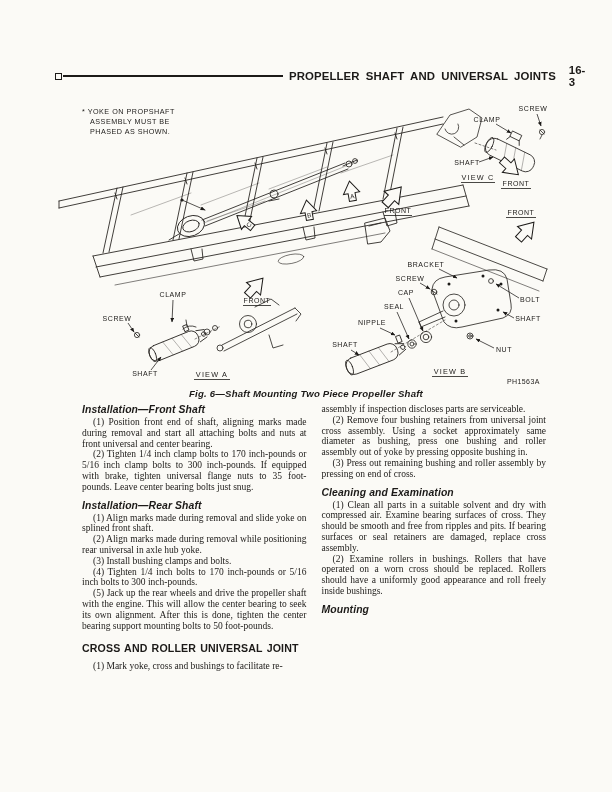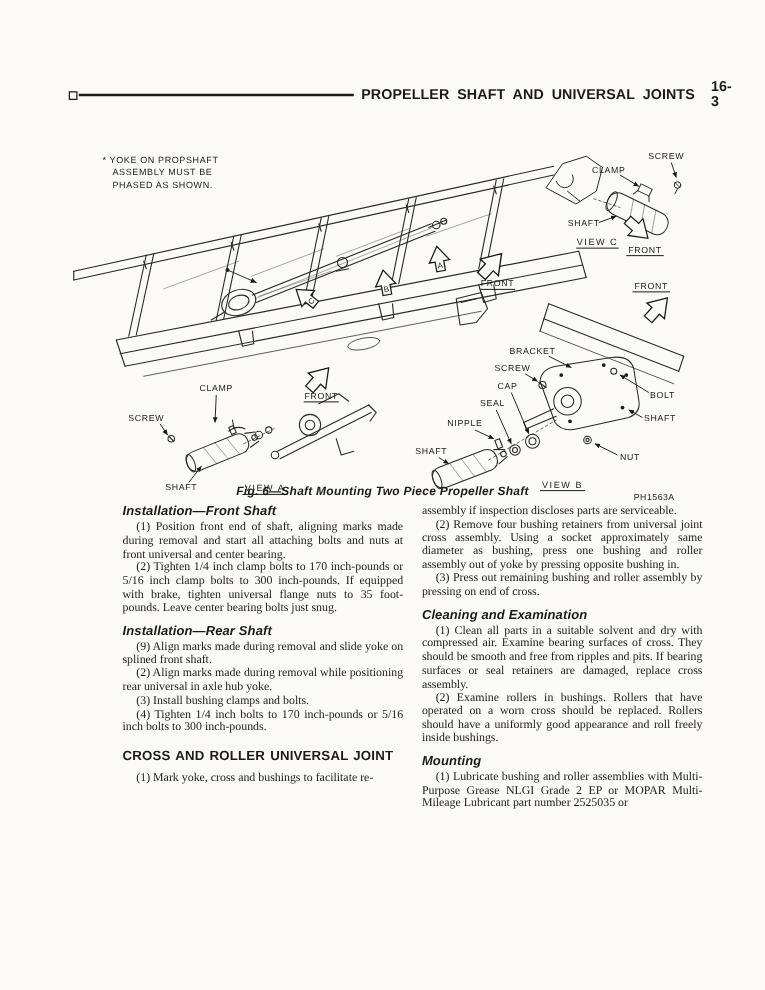--- a/index.html
+++ b/index.html
@@ -10,25 +10,25 @@
   }
   
   .hdr{position:absolute;left:55px;top:69px;width:502px;height:14px;
        display:flex;align-items:center;}
   .hdr-square{width:5px;height:5px;border:1.2px solid #1c1a18;flex:none;}
   .hdr-rule{flex:none;width:220px;height:1.6px;background:#1c1a18;margin-left:1px;}
   .hdr-title{margin:0 0 0 6px;font:bold 11.4px "Liberation Sans",sans-serif;
        letter-spacing:.1px;word-spacing:3px;white-space:nowrap;}
   .hdr-pageno{margin-left:13px;font:bold 11.4px "Liberation Sans",sans-serif;}
   
-  .fig{position:absolute;left:55px;top:109px;width:502px;height:292px;}
+  .fig{position:absolute;left:55px;top:93px;width:502px;height:292px;}
   .caption{position:absolute;left:55px;top:388px;width:502px;text-align:center;
        font:italic bold 9.6px "Liberation Sans",sans-serif;letter-spacing:.2px;}
   
-  .columns{position:absolute;left:98px;top:404px;width:464px;display:flex;gap:15px;
+  .columns{position:absolute;left:82px;top:404px;width:464px;display:flex;gap:15px;
        font-size:9.5px;line-height:10.8px;text-align:justify;}
   .col{width:224.5px;flex:none;}
   .col p{margin:0;text-indent:11px;}
   .col p.noind{text-indent:0;}
   .subhead{font:italic bold 10.4px "Liberation Sans",sans-serif;margin:7px 0 2px;
        letter-spacing:.1px;}
   .subhead.first{margin-top:0;}
   .capshead{font:bold 10.6px "Liberation Sans",sans-serif;letter-spacing:.15px;
        word-spacing:1px;margin:11px 0 7px;}
   
@@ -322,32 +322,32 @@
   </div>
 
   <div class="caption">Fig. 6—Shaft Mounting Two Piece Propeller Shaft</div>
 
   <div class="columns">
     <div class="col">
       <h3 class="subhead first">Installation—Front Shaft</h3>
       <p>(1) Position front end of shaft, aligning marks made during removal and start all attaching bolts and nuts at front universal and center bearing.</p>
       <p>(2) Tighten 1/4 inch clamp bolts to 170 inch-pounds or 5/16 inch clamp bolts to 300 inch-pounds. If equipped with brake, tighten universal flange nuts to 35 foot-pounds. Leave center bearing bolts just snug.</p>
       <h3 class="subhead">Installation—Rear Shaft</h3>
-      <p>(9) Align marks made during removal and slide yoke on splined front shaft.</p>
+      <p>(1) Align marks made during removal and slide yoke on splined front shaft.</p>
       <p>(2) Align marks made during removal while positioning rear universal in axle hub yoke.</p>
       <p>(3) Install bushing clamps and bolts.</p>
       <p>(4) Tighten 1/4 inch bolts to 170 inch-pounds or 5/16 inch bolts to 300 inch-pounds.</p>
+      <p>(5) Jack up the rear wheels and drive the propeller shaft with the engine. This will allow the center bearing to seek its own alignment. After this is done, tighten the center bearing support mounting bolts to 50 foot-pounds.</p>
       <h2 class="capshead">CROSS AND ROLLER UNIVERSAL JOINT</h2>
       <p>(1) Mark yoke, cross and bushings to facilitate re-</p>
     </div>
     <div class="col">
       <p class="noind">assembly if inspection discloses parts are serviceable.</p>
       <p>(2) Remove four bushing retainers from universal joint cross assembly. Using a socket approximately same diameter as bushing, press one bushing and roller assembly out of yoke by pressing opposite bushing in.</p>
       <p>(3) Press out remaining bushing and roller assembly by pressing on end of cross.</p>
       <h3 class="subhead">Cleaning and Examination</h3>
       <p>(1) Clean all parts in a suitable solvent and dry with compressed air. Examine bearing surfaces of cross. They should be smooth and free from ripples and pits. If bearing surfaces or seal retainers are damaged, replace cross assembly.</p>
       <p>(2) Examine rollers in bushings. Rollers that have operated on a worn cross should be replaced. Rollers should have a uniformly good appearance and roll freely inside bushings.</p>
       <h3 class="subhead">Mounting</h3>
-      <p>(1) Lubricate bushing and roller assemblies with Multi-Purpose Grease NLGI Grade 2 EP or MOPAR Multi-Mileage Lubricant part number 2525035 or</p>
     </div>
   </div>
 
 </div>
 
 </body></html>

